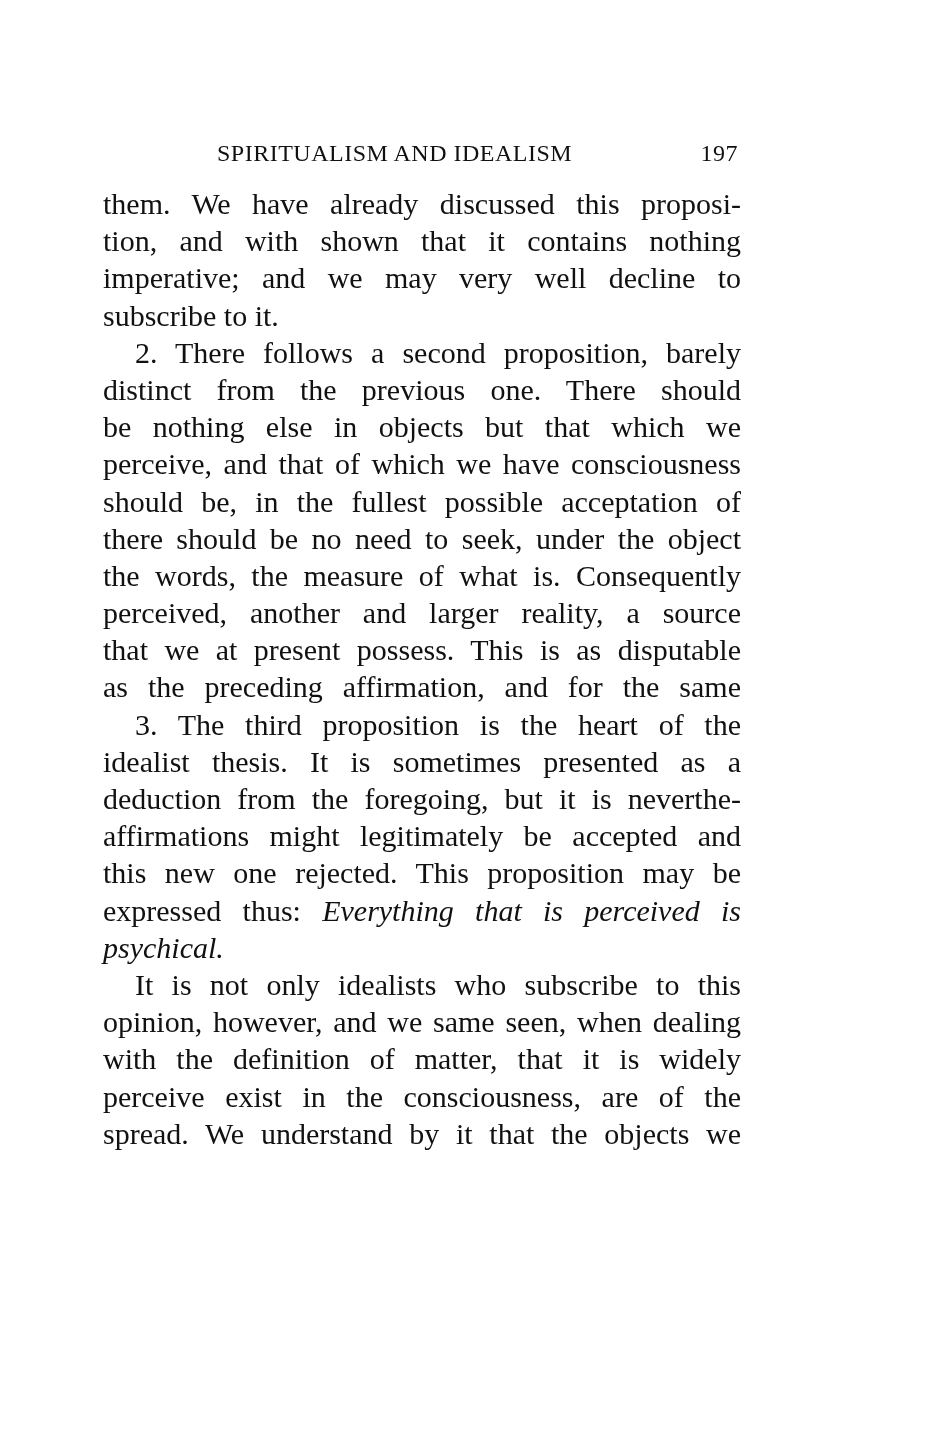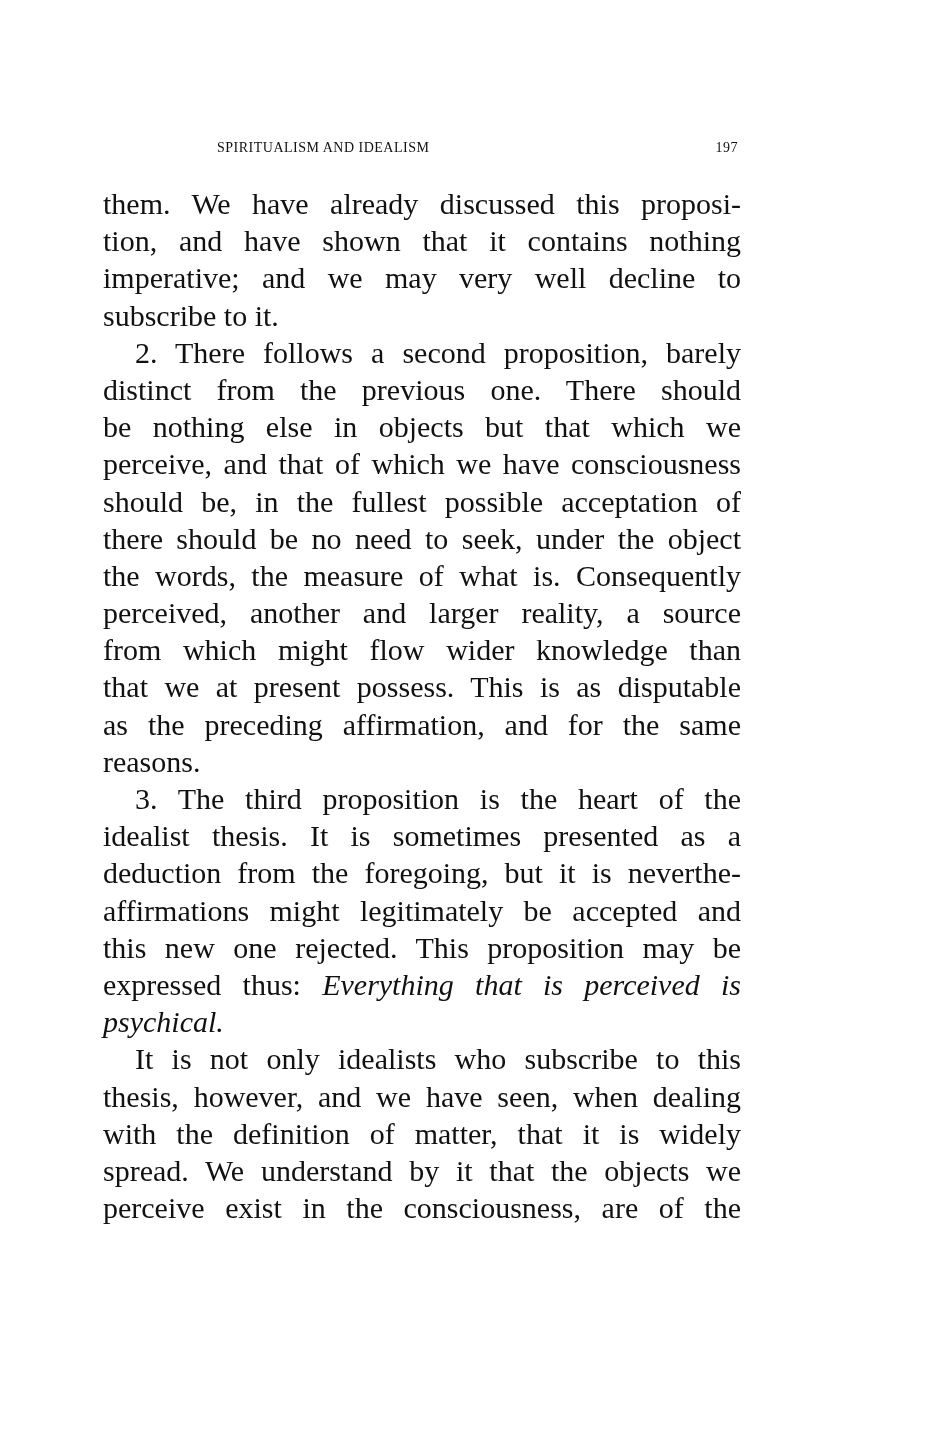--- a/index.html
+++ b/index.html
@@ -21,21 +21,21 @@
     width: 934px;
     height: 1444px;
   }
   .running-head {
     position: absolute;
     top: 140px;
     left: 103px;
     width: 637px;
     height: 30px;
     font-family: "Liberation Serif", "DejaVu Serif", serif;
-    font-size: 14px;
+    font-size: 24px;
     letter-spacing: 0.5px;
     text-align: center;
   }
   .running-head .title {
     position: absolute;
     left: 114px;
     top: 0;
   }
   .running-head .folio {
     position: absolute;
@@ -75,57 +75,55 @@
 
   <div class="running-head">
     <span class="title">SPIRITUALISM AND IDEALISM</span>
     <span class="folio">197</span>
   </div>
 
   <div class="body-text">
 
     <div>
       <span class="line">them.  We have already discussed this proposi-</span>
-      <span class="line">tion, and have shown that it contains nothing</span>
+      <span class="line">tion, and with shown that it contains nothing</span>
       <span class="line">imperative; and we may very well decline to</span>
       <span class="line last">subscribe to it.</span>
     </div>
 
     <div>
       <span class="line indent">2. There follows a second proposition, barely</span>
       <span class="line">distinct from the previous one.  There should</span>
       <span class="line">be nothing else in objects but that which we</span>
       <span class="line">perceive, and that of which we have consciousness</span>
       <span class="line">should be, in the fullest possible acceptation of</span>
       <span class="line">there should be no need to seek, under the object</span>
       <span class="line">the words, the measure of what is.  Consequently</span>
       <span class="line">perceived, another and larger reality, a source</span>
-      <span class="line">from which might flow wider knowledge than</span>
       <span class="line">that we at present possess.  This is as disputable</span>
       <span class="line">as the preceding affirmation, and for the same</span>
-      <span class="line last">reasons.</span>
     </div>
 
     <div>
       <span class="line indent">3. The third proposition is the heart of the</span>
       <span class="line">idealist thesis.  It is sometimes presented as a</span>
       <span class="line">deduction from the foregoing, but it is neverthe-</span>
       <span class="line">affirmations might legitimately be accepted and</span>
       <span class="line">this new one rejected.  This proposition may be</span>
       <span class="line" style="text-align-last: justify;">
         <span>expressed thus:</span>
         <em>Everything that is perceived is</em>
       </span>
       <span class="line last">
         <em>psychical.</em>
       </span>
     </div>
 
     <div>
       <span class="line indent">It is not only idealists who subscribe to this</span>
-      <span class="line">thesis, however, and we have seen, when dealing</span>
+      <span class="line">opinion, however, and we same seen, when dealing</span>
       <span class="line">with the definition of matter, that it is widely</span>
+      <span class="line">perceive exist in the consciousness, are of the</span>
       <span class="line">spread.  We understand by it that the objects we</span>
-      <span class="line">perceive exist in the consciousness, are of the</span>
     </div>
 
   </div>
 </div>
 
 </body></html>

